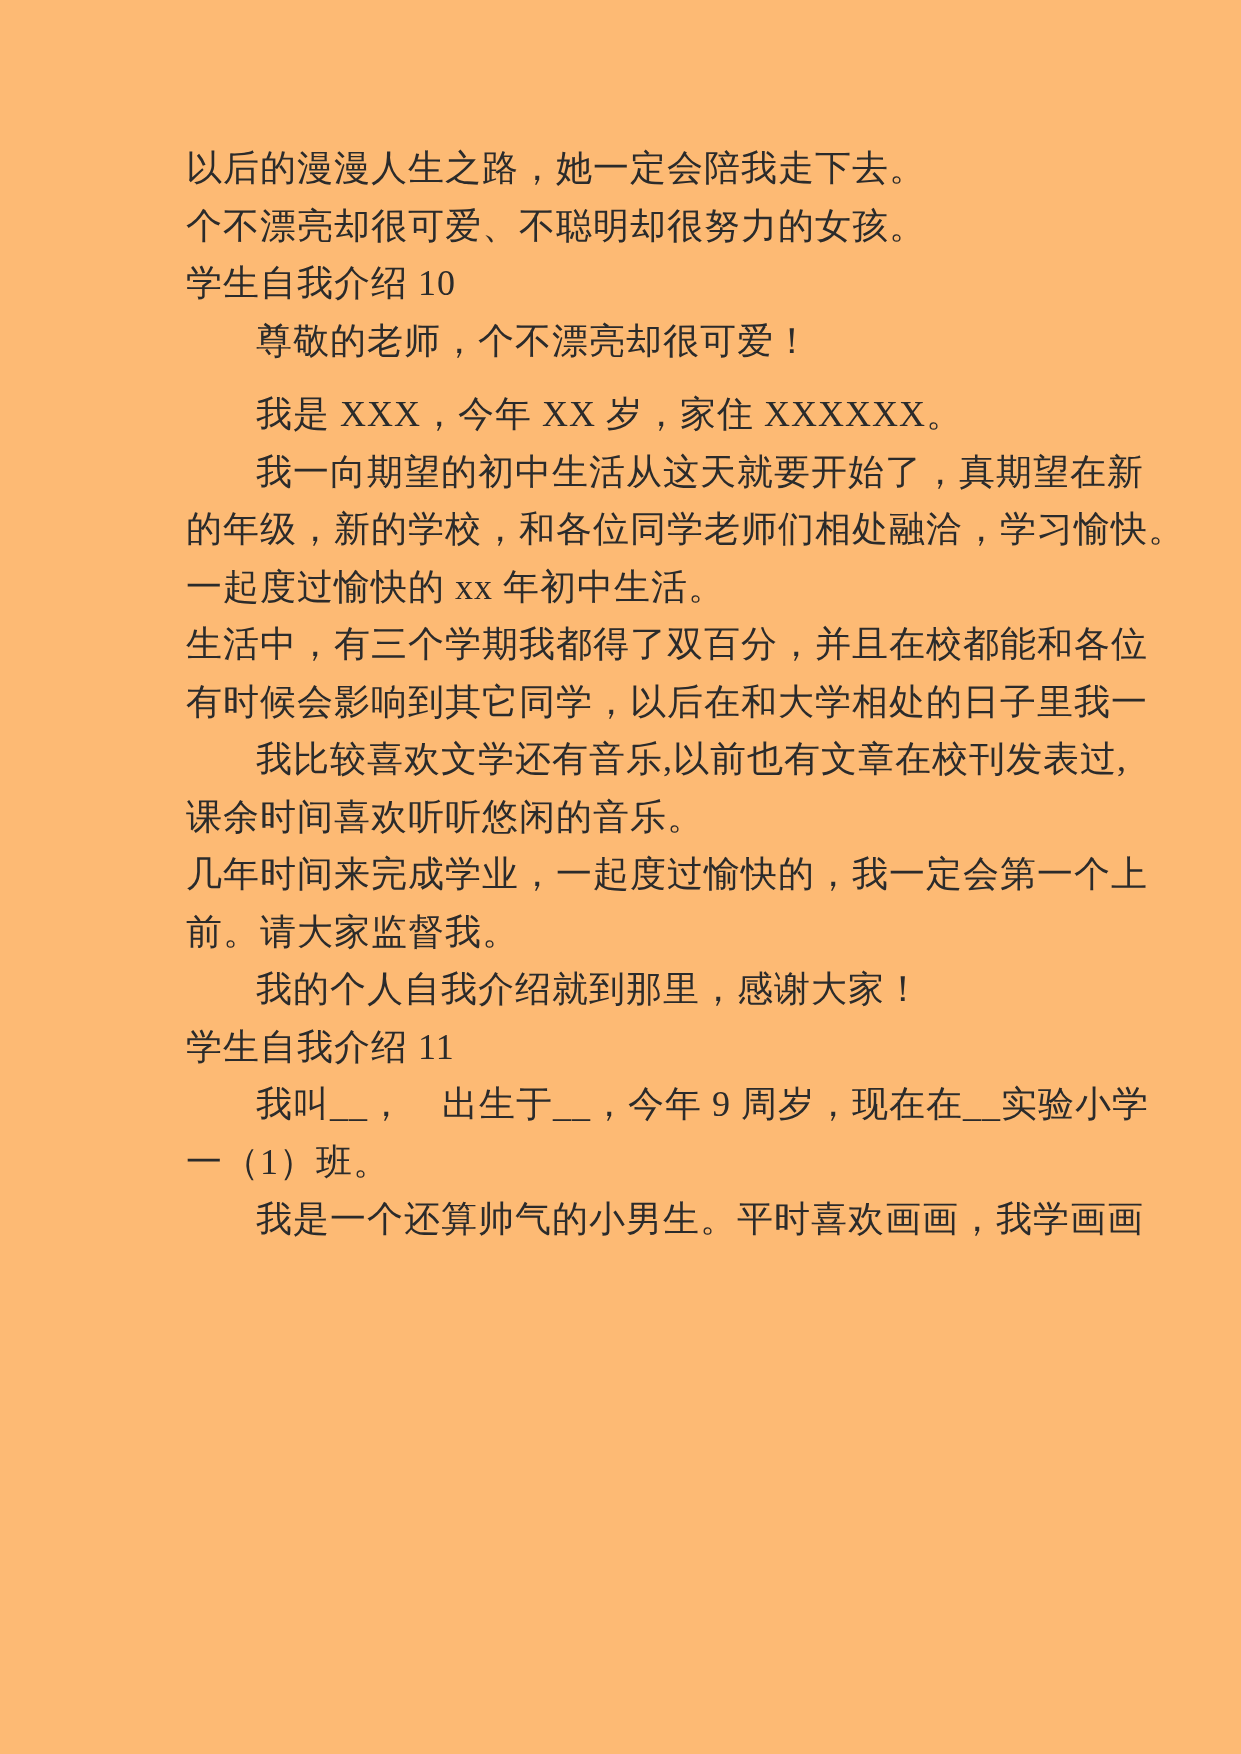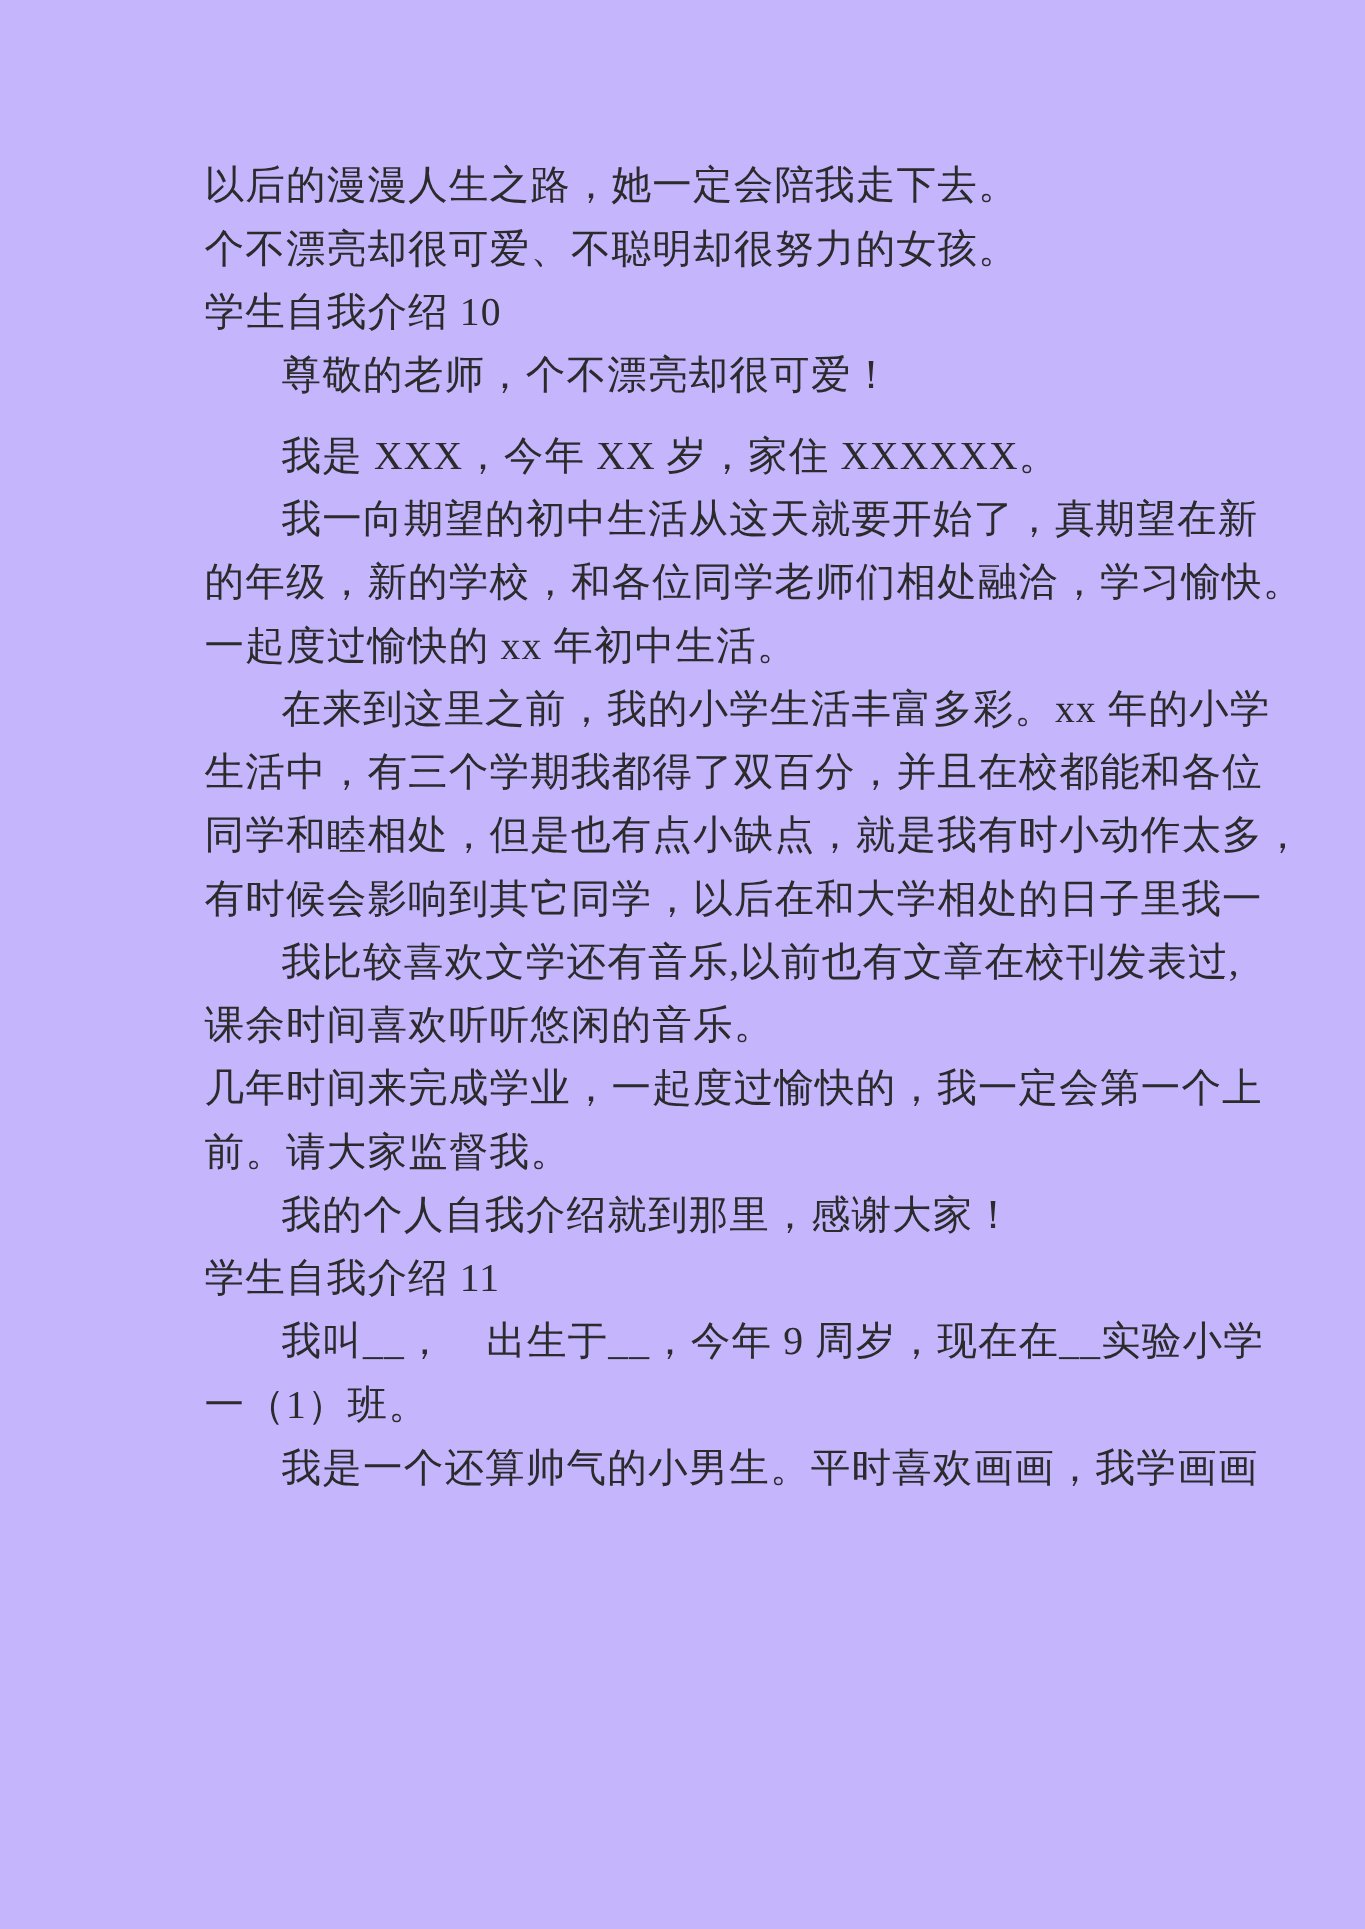--- a/index.html
+++ b/index.html
@@ -4,21 +4,21 @@
 <style>
   html, body {
     margin: 0;
     padding: 0;
     background: #ffffff;
   }
   .page {
     position: relative;
     width: 1241px;
     height: 1754px;
-    background: #c4b5fd;
+    background: #fdba74;
     overflow: hidden;
   }
   .text-body {
     position: absolute;
     top: 140px;
     left: 186px;
     right: 148px;
   }
   .line {
     font-family: "Liberation Serif", "DejaVu Serif", serif;
@@ -43,23 +43,21 @@
 <div class="page">
   <div class="text-body" id="text-body">
       <div class="line" style="color: rgb(43, 43, 43);">以后的漫漫人生之路，她一定会陪我走下去。</div>
       <div class="line" style="color: rgb(43, 43, 43);">个不漂亮却很可爱、不聪明却很努力的女孩。</div>
       <div class="line heading" style="color: rgb(43, 43, 43);">学生自我介绍 10</div>
       <div class="line indent" style="color: rgb(43, 43, 43);">尊敬的老师，个不漂亮却很可爱！</div>
       <div class="line indent" style="color: rgb(43, 43, 43); margin-top: 16px;">我是 XXX，今年 XX 岁，家住 XXXXXX。</div>
       <div class="line indent" style="color: rgb(43, 43, 43);">我一向期望的初中生活从这天就要开始了，真期望在新</div>
       <div class="line" style="color: rgb(43, 43, 43);">的年级，新的学校，和各位同学老师们相处融洽，学习愉快。</div>
       <div class="line" style="color: rgb(43, 43, 43);">一起度过愉快的 xx 年初中生活。</div>
-      <div class="line indent" style="color: rgb(43, 43, 43);">在来到这里之前，我的小学生活丰富多彩。xx 年的小学</div>
       <div class="line" style="color: rgb(43, 43, 43);">生活中，有三个学期我都得了双百分，并且在校都能和各位</div>
-      <div class="line" style="color: rgb(43, 43, 43);">同学和睦相处，但是也有点小缺点，就是我有时小动作太多，</div>
       <div class="line" style="color: rgb(43, 43, 43);">有时候会影响到其它同学，以后在和大学相处的日子里我一</div>
       <div class="line indent" style="color: rgb(43, 43, 43);">我比较喜欢文学还有音乐,以前也有文章在校刊发表过,</div>
       <div class="line" style="color: rgb(43, 43, 43);">课余时间喜欢听听悠闲的音乐。</div>
       <div class="line" style="color: rgb(43, 43, 43);">几年时间来完成学业，一起度过愉快的，我一定会第一个上</div>
       <div class="line" style="color: rgb(43, 43, 43);">前。请大家监督我。</div>
       <div class="line indent" style="color: rgb(43, 43, 43);">我的个人自我介绍就到那里，感谢大家！</div>
       <div class="line heading" style="color: rgb(43, 43, 43);">学生自我介绍 11</div>
       <div class="line indent" style="color: rgb(43, 43, 43);">我叫__，　出生于__，今年 9 周岁，现在在__实验小学</div>
       <div class="line" style="color: rgb(43, 43, 43);">一（1）班。</div>
       <div class="line indent" style="color: rgb(43, 43, 43);">我是一个还算帅气的小男生。平时喜欢画画，我学画画</div>

